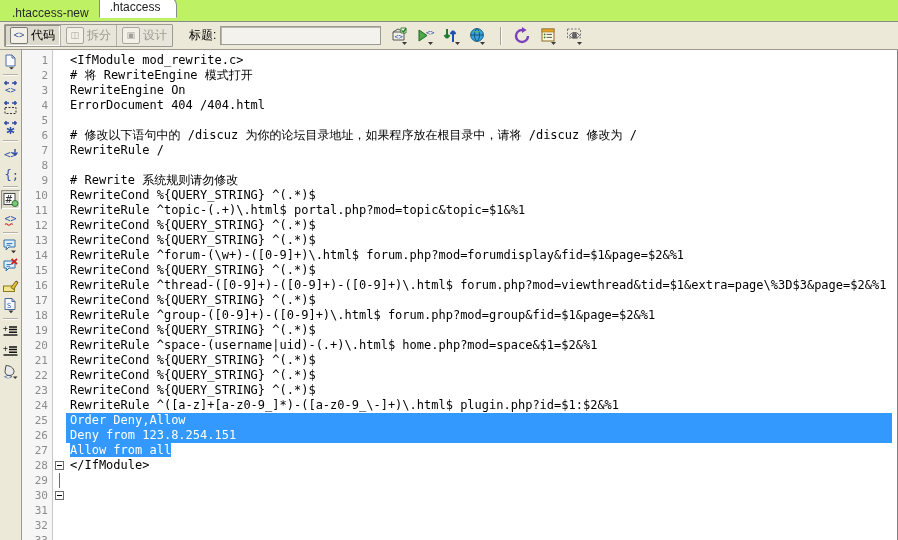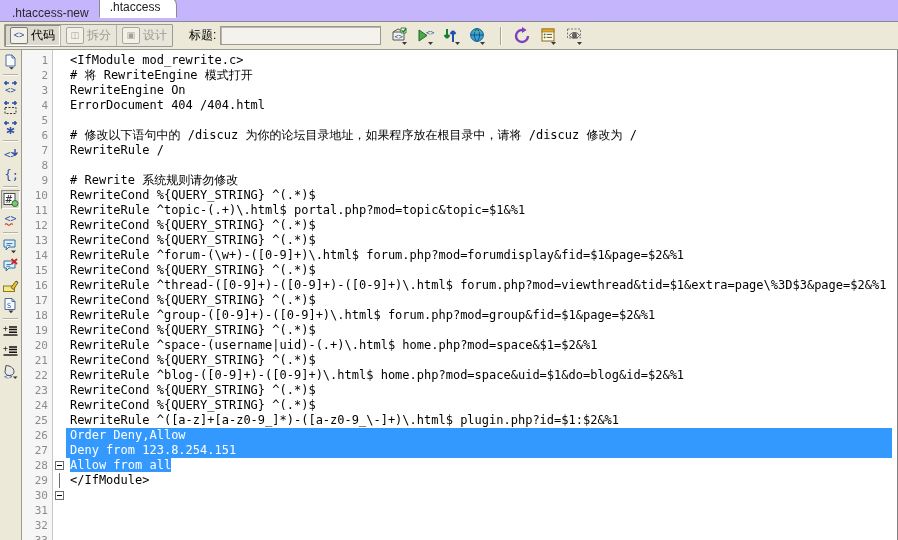--- a/index.html
+++ b/index.html
@@ -12,21 +12,21 @@
   .app {
     position: relative;
     width: 898px; height: 540px;
     background: #d6d3ce;
     display: flex; flex-direction: column;
   }
 
   
   .tabbar {
     height: 22px;
-    background: #c4b5fd;
+    background: #bef264;
     display: flex;
     align-items: flex-end;
     padding-left: 4px;
     position: relative;
     flex: 0 0 auto;
   }
   .tabbar::after {
     content: "";
     position: absolute;
     left: 0; right: 0; bottom: 0;
@@ -590,21 +590,20 @@
             <div class="cline">RewriteCond %{QUERY_STRING} ^(.*)$</div>
             <div class="cline">RewriteCond %{QUERY_STRING} ^(.*)$</div>
             <div class="cline">RewriteRule ^forum-(\w+)-([0-9]+)\.html$ forum.php?mod=forumdisplay&amp;fid=$1&amp;page=$2&amp;%1</div>
             <div class="cline">RewriteCond %{QUERY_STRING} ^(.*)$</div>
             <div class="cline">RewriteRule ^thread-([0-9]+)-([0-9]+)-([0-9]+)\.html$ forum.php?mod=viewthread&amp;tid=$1&amp;extra=page\%3D$3&amp;page=$2&amp;%1</div>
             <div class="cline">RewriteCond %{QUERY_STRING} ^(.*)$</div>
             <div class="cline">RewriteRule ^group-([0-9]+)-([0-9]+)\.html$ forum.php?mod=group&amp;fid=$1&amp;page=$2&amp;%1</div>
             <div class="cline">RewriteCond %{QUERY_STRING} ^(.*)$</div>
             <div class="cline">RewriteRule ^space-(username|uid)-(.+)\.html$ home.php?mod=space&amp;$1=$2&amp;%1</div>
             <div class="cline">RewriteCond %{QUERY_STRING} ^(.*)$</div>
-            <div class="cline">RewriteRule ^blog-([0-9]+)-([0-9]+)\.html$ home.php?mod=space&amp;uid=$1&amp;do=blog&amp;id=$2&amp;%1</div>
             <div class="cline">RewriteCond %{QUERY_STRING} ^(.*)$</div>
             <div class="cline">RewriteCond %{QUERY_STRING} ^(.*)$</div>
             <div class="cline">RewriteRule ^([a-z]+[a-z0-9_]*)-([a-z0-9_\-]+)\.html$ plugin.php?id=$1:$2&amp;%1</div>
             <div class="cline sel">Order Deny,Allow</div>
             <div class="cline sel">Deny from 123.8.254.151</div>
             <div class="cline sel-partial"><span class="selspan">Allow from all</span></div>
             <div class="cline">&lt;/IfModule&gt;</div>
             <div class="cline"></div>
             <div class="cline"></div>
           </div>

